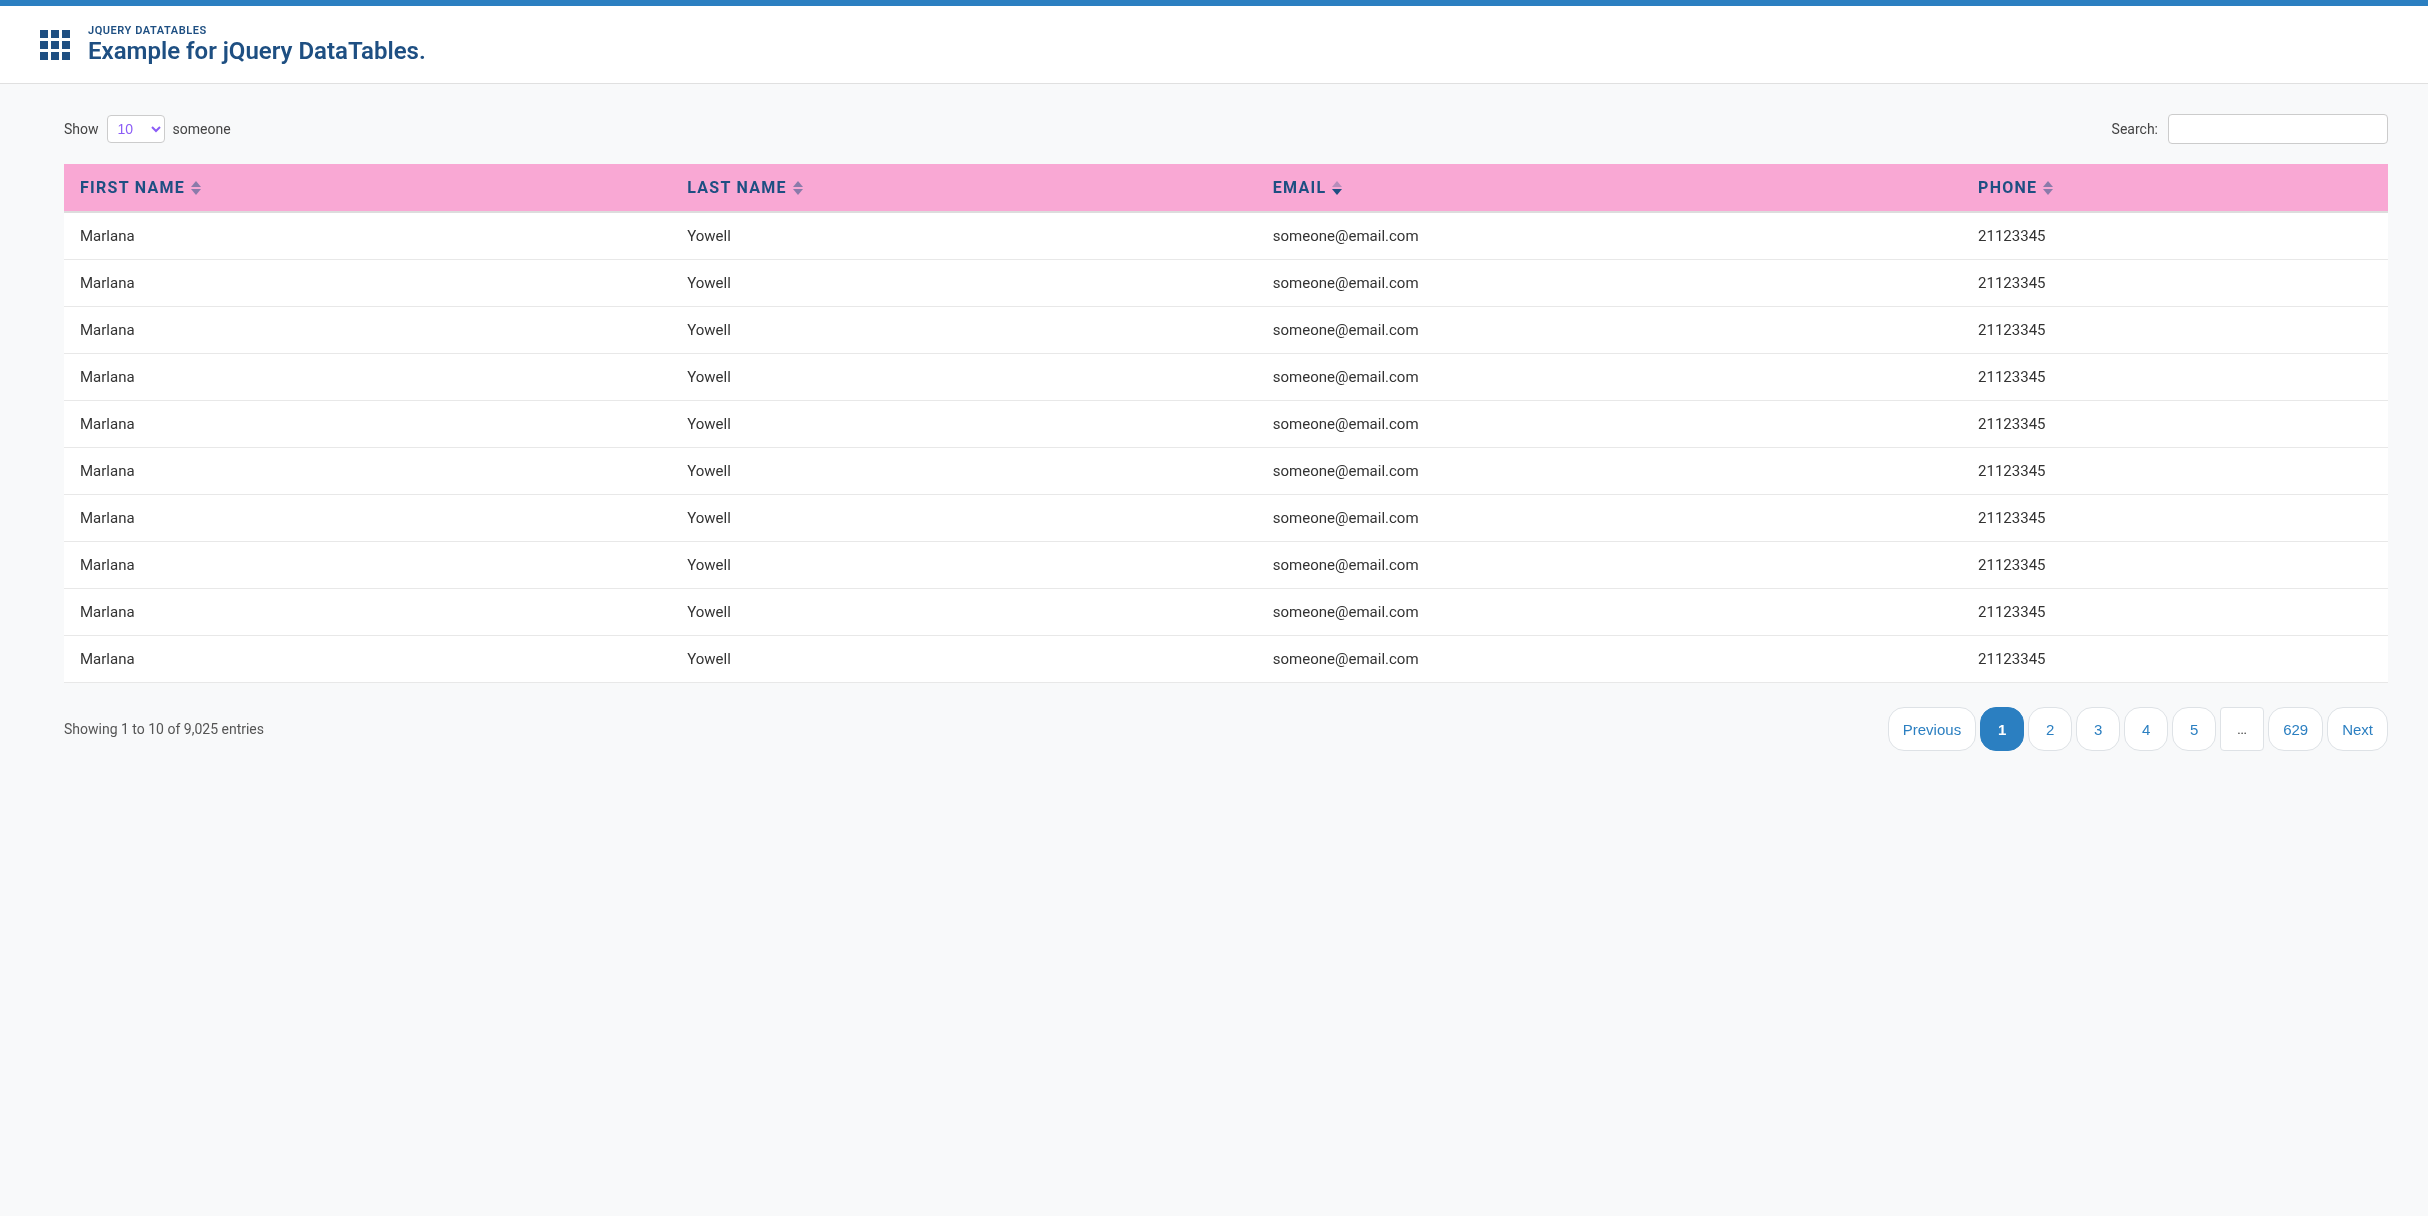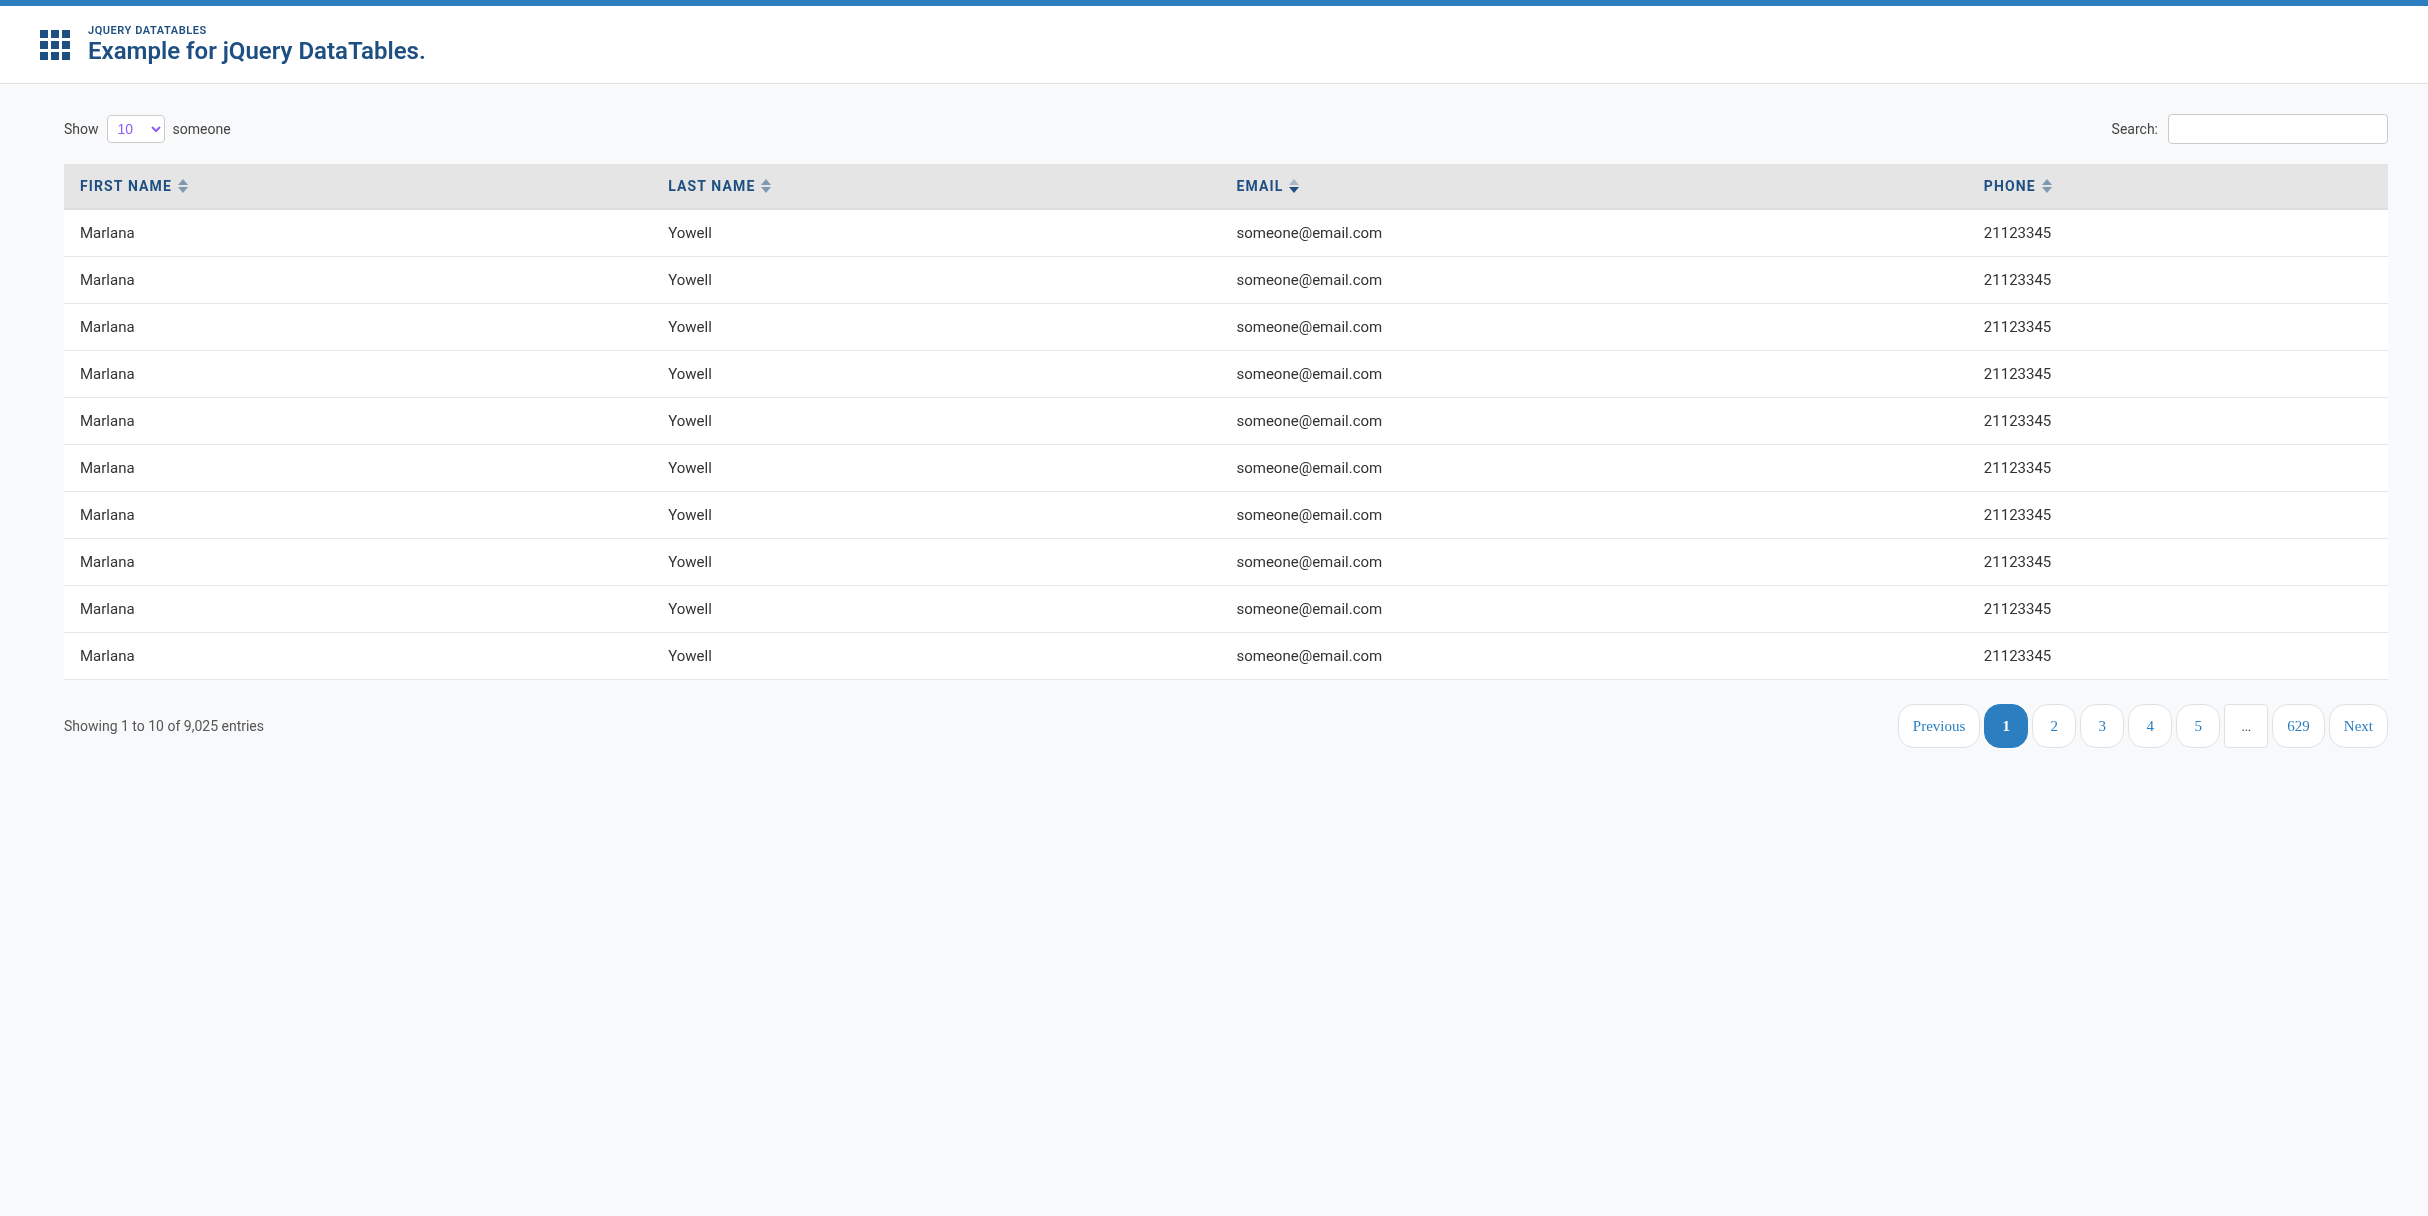--- a/index.html
+++ b/index.html
@@ -118,26 +118,26 @@
       background: #fff;
     }
 
     .data-table thead tr {
       border-bottom: 2px solid #ddd;
     }
 
     .data-table th {
       padding: 14px 16px;
       text-align: left;
-      font-size: 14px;
+      font-size: 16px;
       font-weight: 700;
       color: #1e4f82;
       letter-spacing: 0.08em;
       text-transform: uppercase;
-      background: #e5e5e5;
+      background: #f9a8d4;
       cursor: pointer;
       user-select: none;
       white-space: nowrap;
     }
 
     .col-header-inner {
       display: flex;
       align-items: center;
       gap: 6px;
     }
@@ -207,21 +207,21 @@
     .pagination button {
       min-width: 44px;
       height: 44px;
       padding: 0 14px;
       border: 1px solid #dee2e6;
       background: #fff;
       color: #2b7fc1;
       font-size: 15px;
       cursor: pointer;
       border-radius: 16px;
-      font-family: Liberation Serif, serif;
+      font-family: Liberation Sans, sans-serif;
       transition: background 0.15s;
     }
 
     .pagination button.active {
       background: #2b7fc1;
       color: #fff;
       border-color: #2b7fc1;
       font-weight: 600;
     }
 

